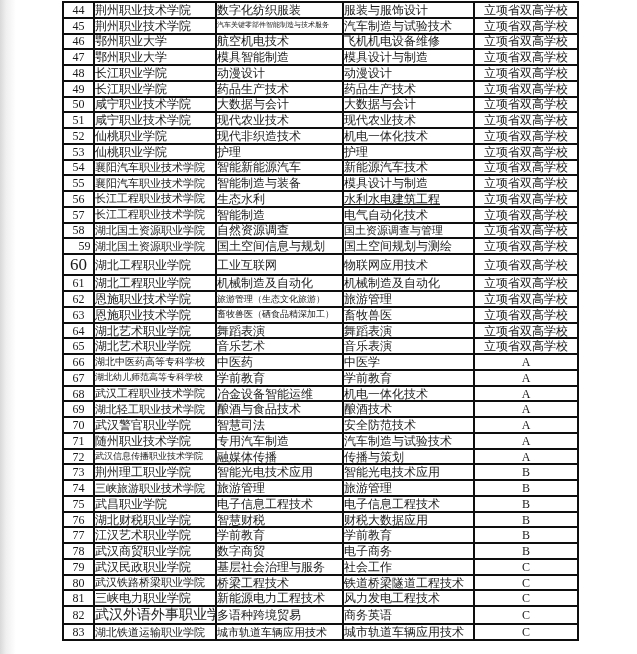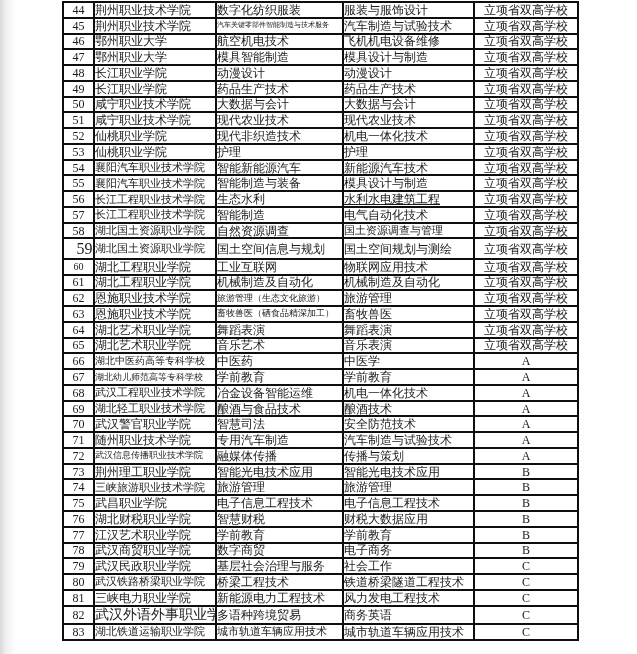--- a/index.html
+++ b/index.html
@@ -168,28 +168,28 @@
           <td class="col-grade" style="font-size: 12px;">立项省双高学校</td>
         </tr>
         <tr>
           <td class="col-no" style="font-size: 12px;">58</td>
           <td class="col-college" style="font-size: 11px;">湖北国土资源职业学院</td>
           <td class="col-group" style="font-size: 12px;">自然资源调查</td>
           <td class="col-program" style="font-size: 11px; margin-top: 40px;">国土资源调查与管理</td>
           <td class="col-grade" style="font-size: 12px;">立项省双高学校</td>
         </tr>
         <tr>
-          <td class="col-no" style="font-size: 16px; padding-left: 12px;">59</td>
+          <td class="col-no" style="font-size: 12px; padding-left: 12px;">59</td>
           <td class="col-college" style="font-size: 11px;">湖北国土资源职业学院</td>
           <td class="col-group" style="font-size: 12px;">国土空间信息与规划</td>
           <td class="col-program" style="font-size: 12px;">国土空间规划与测绘</td>
           <td class="col-grade" style="font-size: 12px;">立项省双高学校</td>
         </tr>
         <tr>
-          <td class="col-no" style="font-size: 10px; text-align: center;">60</td>
+          <td class="col-no" style="font-size: 17px; text-align: center;">60</td>
           <td class="col-college" style="font-size: 12px;">湖北工程职业学院</td>
           <td class="col-group" style="font-size: 12px;">工业互联网</td>
           <td class="col-program" style="font-size: 12px;">物联网应用技术</td>
           <td class="col-grade" style="font-size: 12px;">立项省双高学校</td>
         </tr>
         <tr>
           <td class="col-no" style="font-size: 12px;">61</td>
           <td class="col-college" style="font-size: 12px;">湖北工程职业学院</td>
           <td class="col-group" style="font-size: 12px;">机械制造及自动化</td>
           <td class="col-program" style="font-size: 12px;">机械制造及自动化</td>

